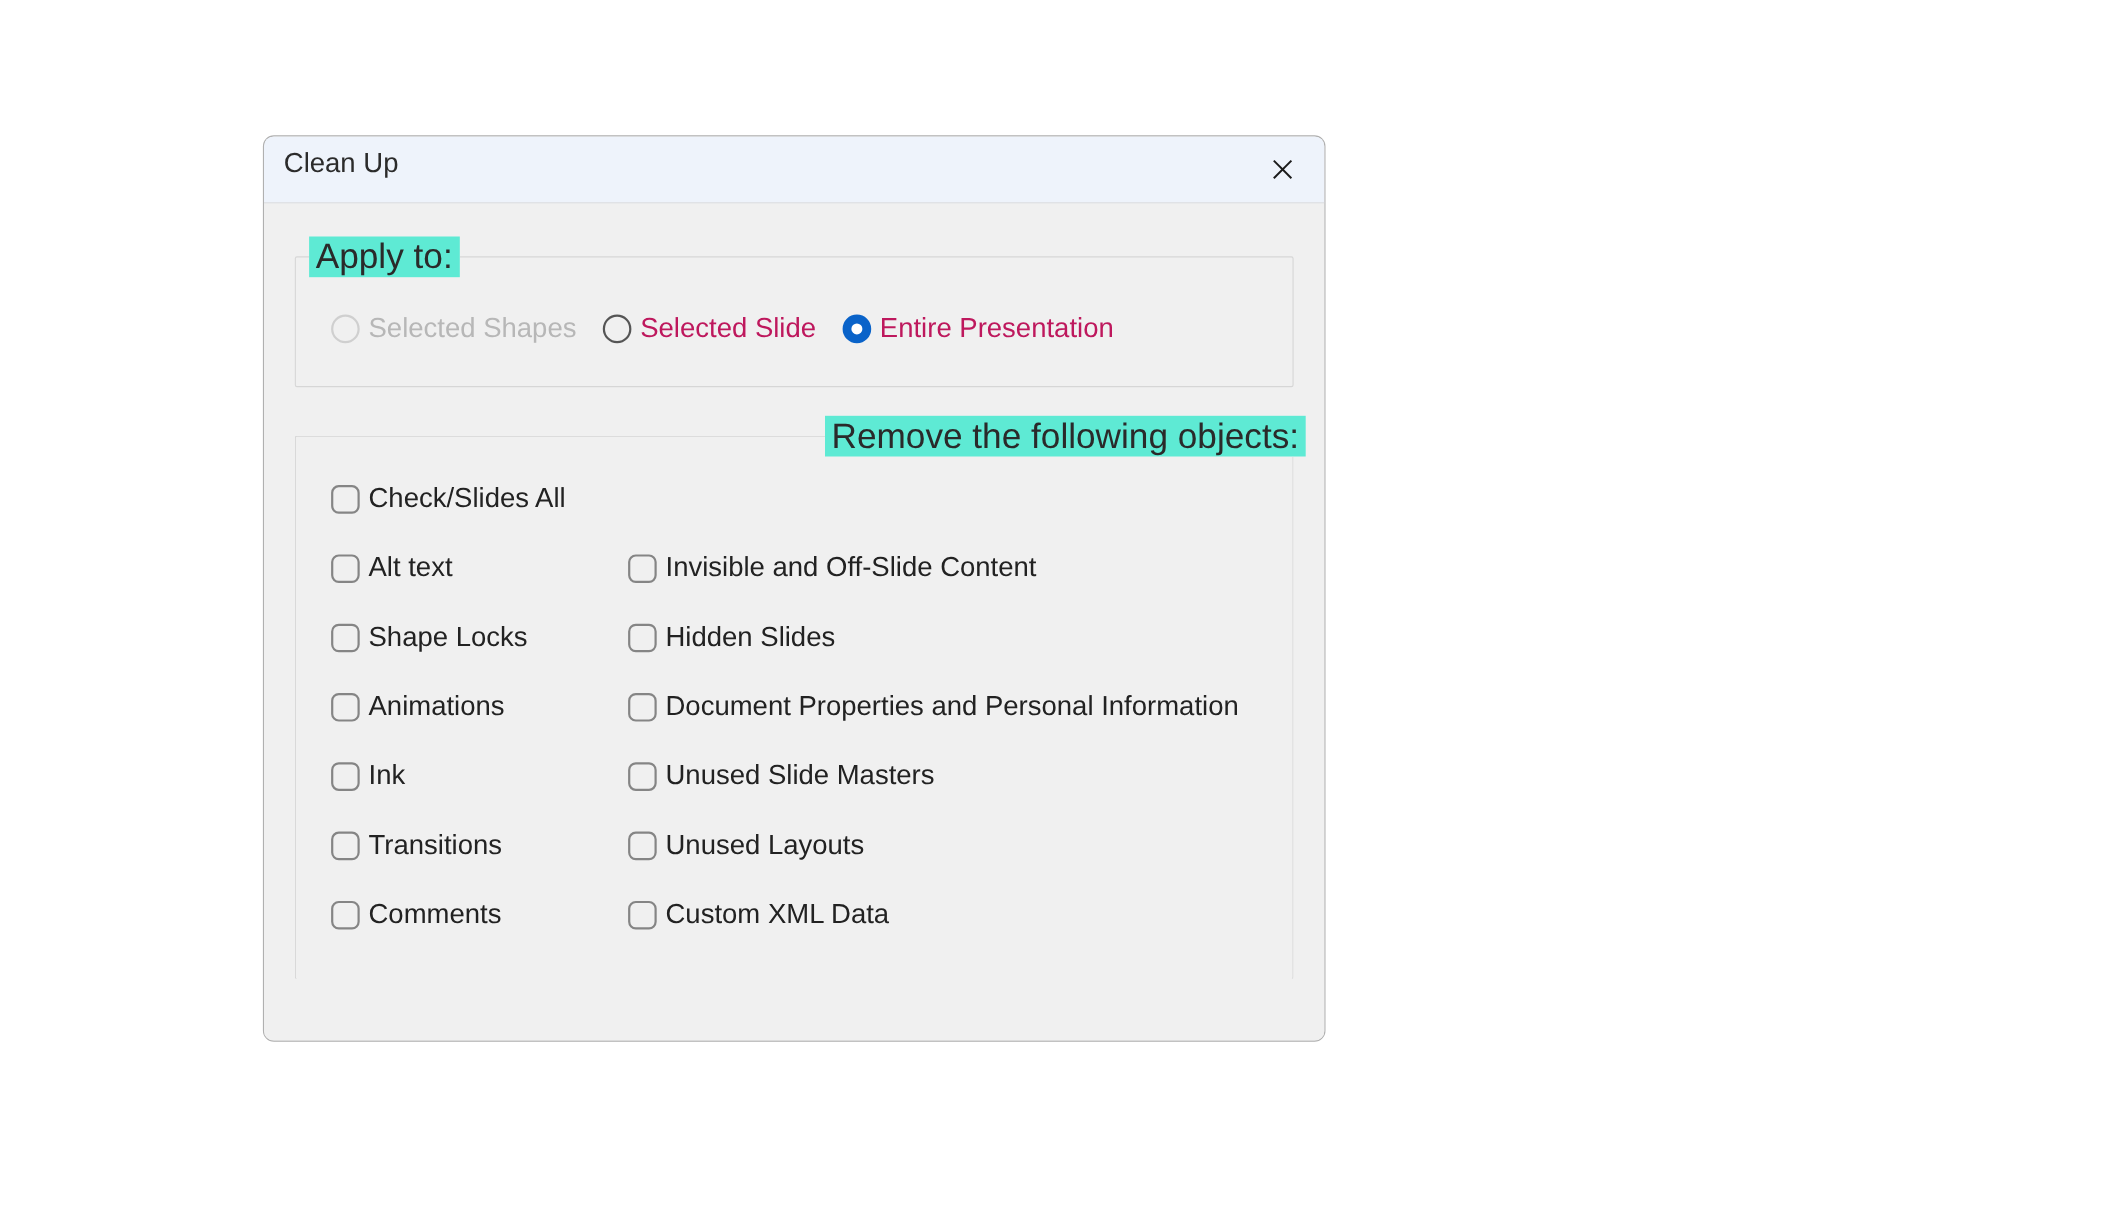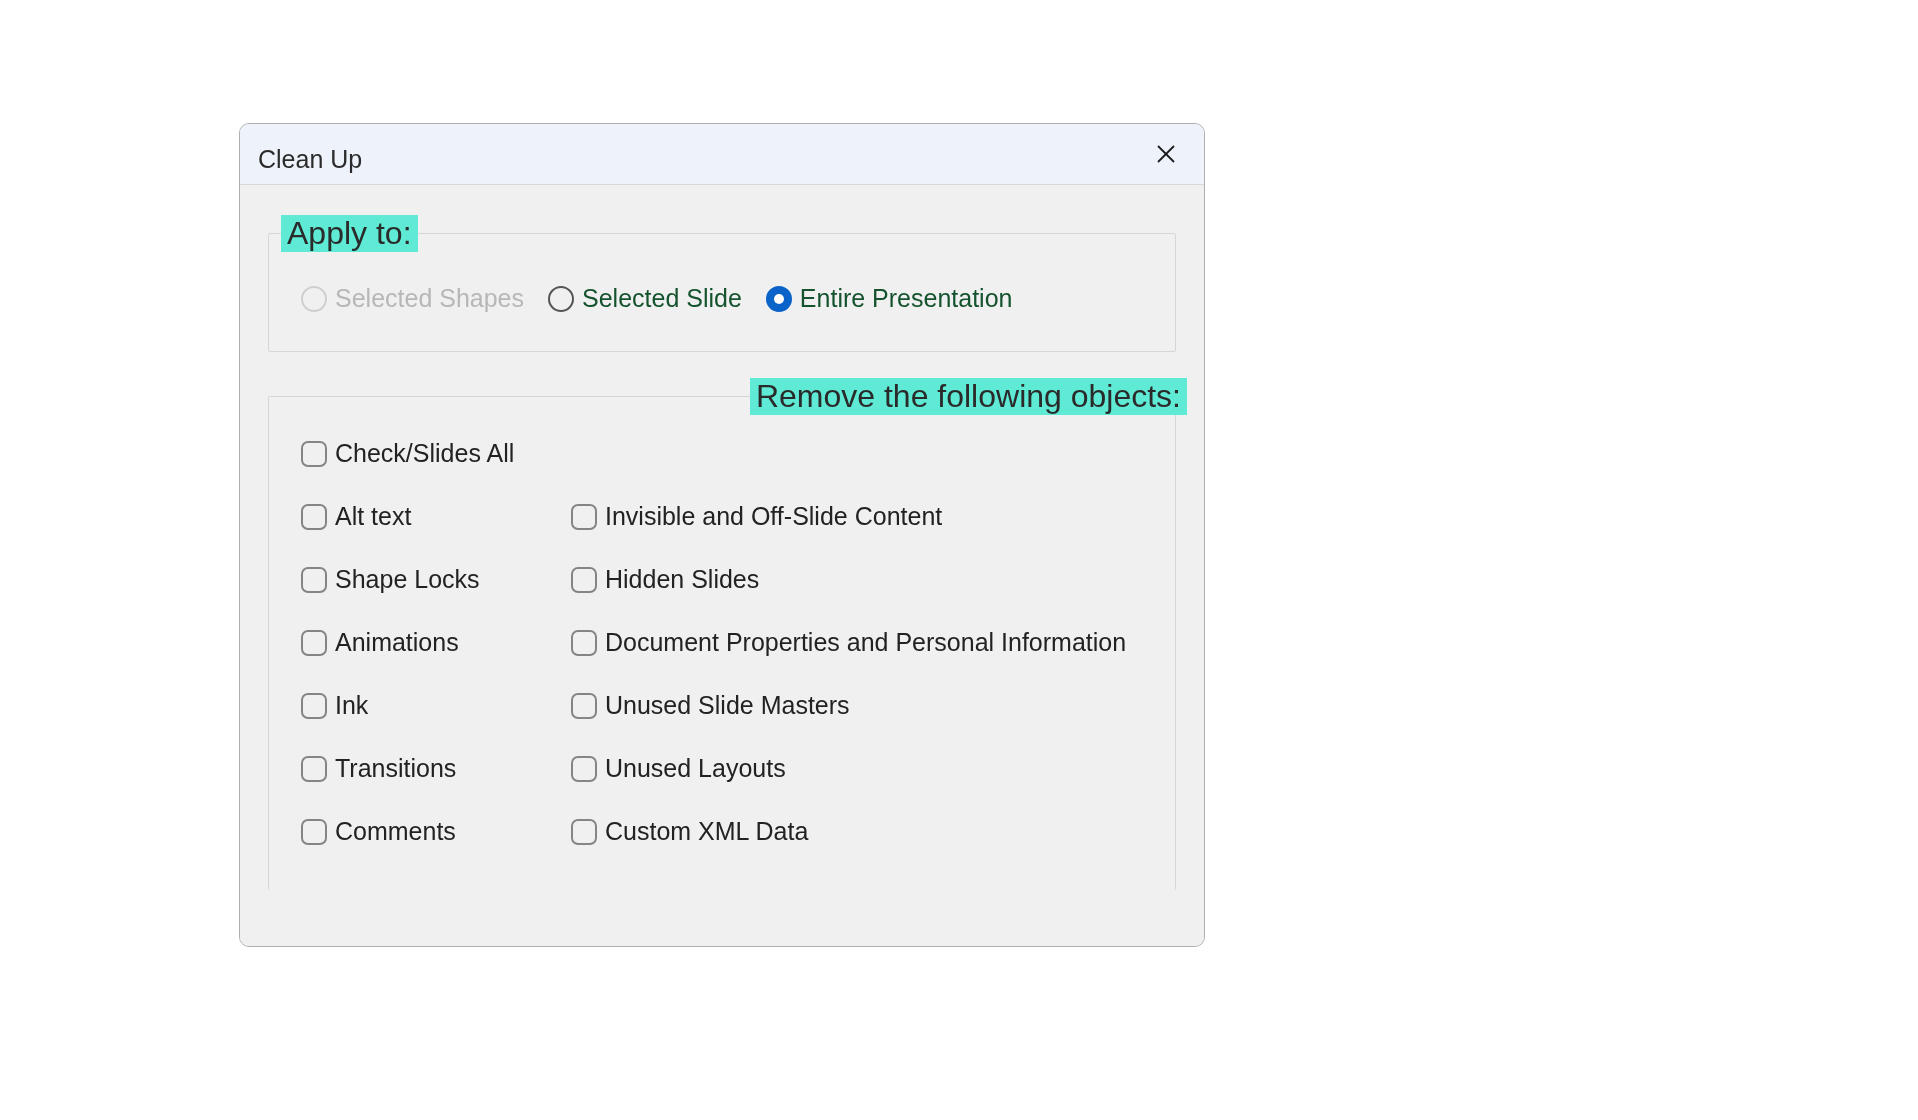--- a/index.html
+++ b/index.html
@@ -15,21 +15,21 @@
     left: 239px;
     top: 123px;
     width: 966px;
     background: #f0f0f0;
     border: 1px solid #b0b0b0;
     border-radius: 10px;
     overflow: hidden;
   }
   .titlebar {
     display: flex;
-    align-items: flex-end;
+    align-items: flex-start;
     justify-content: space-between;
     background: #eef3fb;
     padding: 10px 18px 10px 18px;
     border-bottom: 1px solid #d8d8d8;
   }
   .titlebar-title {
     font-size: 25px;
     color: #2b2b2b;
   }
   .close-btn {
@@ -72,21 +72,21 @@
     gap: 8px;
     cursor: pointer;
     justify-content: center;
   }
   .radio-item.disabled {
     color: #b7b7b7;
     cursor: default;
   }
   .radio-item .label {
     font-size: 25px;
-    color: #14532d;
+    color: #be185d;
   }
   .radio-item.disabled .label { color: #b7b7b7; }
   .radio {
     width: 26px;
     height: 26px;
     border-radius: 50%;
     border: 2px solid #555;
     display: inline-flex;
     align-items: center;
     justify-content: center;

